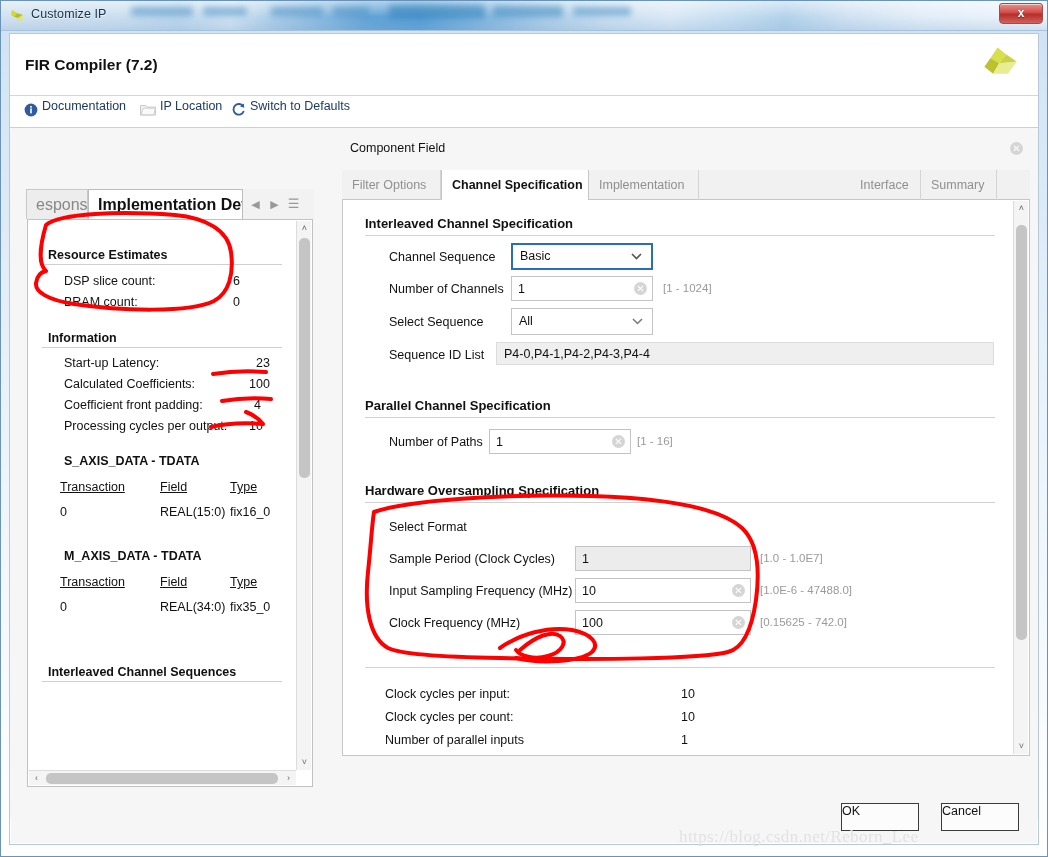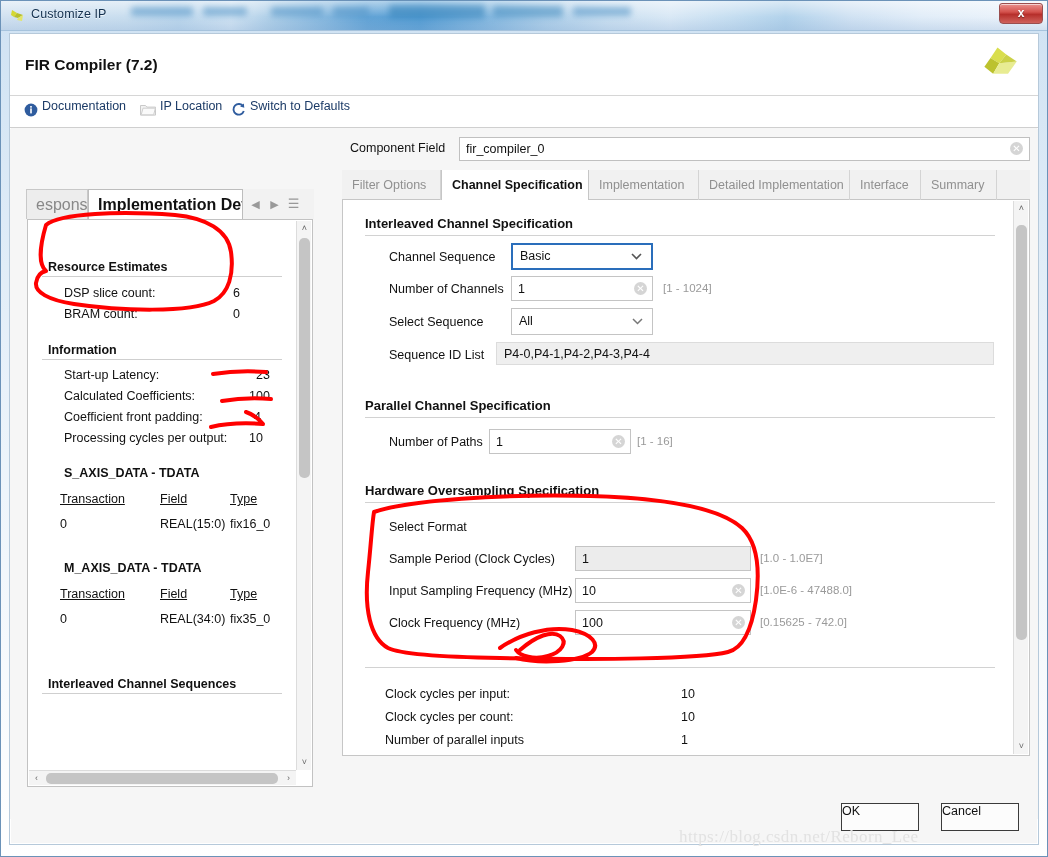--- a/index.html
+++ b/index.html
@@ -142,21 +142,21 @@
 
   .lp-body {
     position: absolute;
     left: 17px; top: 90px;
     width: 286px; height: 568px;
     background: #fff;
     border: 1px solid #c2c2c2;
     overflow: hidden;
   }
   .lp-inner {
-    position: absolute; left: 0; top: 12px;
+    position: absolute; left: 0; top: 0;
     width: 268px; height: 100%;
     padding: 0 8px;
   }
   .sec-hdr {
     font-size: 12.5px; font-weight: bold; color: #111;
     padding: 0 0 2px 6px;
     border-bottom: 1px solid #cfcfcf;
     margin: 0 6px;
   }
   .kv {
@@ -413,36 +413,32 @@
             <div class="arr" style="left:0;">‹</div>
             <div class="arr" style="right:0;">›</div>
             <div class="thumb" style="left:17px; right:18px;"></div>
           </div>
         </div>
 
         <div class="right-panel">
 
           <div class="cn-row">
             <div class="cn-label">Component Field</div>
-            <input class="cn-input" value="fir_compiler_0" style="">
             <div class="clear-ico" style="right:7px; top:5px;">✕</div>
           </div>
 
           <div class="tabbar">
             <div class="rtab" style="left:0; width:99px;">
               <span>Filter Options</span>
             </div>
             <div class="rtab active" style="left:99px; width:148px;">
               <span>Channel Specification</span>
             </div>
             <div class="rtab" style="left:247px; width:110px;">
               <span>Implementation</span>
-            </div>
-            <div class="rtab" style="left:357px; width:151px;">
-              <span>Detailed Implementation</span>
             </div>
             <div class="rtab" style="left:508px; width:71px;">
               <span>Interface</span>
             </div>
             <div class="rtab" style="left:579px; width:76px;">
               <span>Summary</span>
             </div>
           </div>
 
           <div class="rbody">

